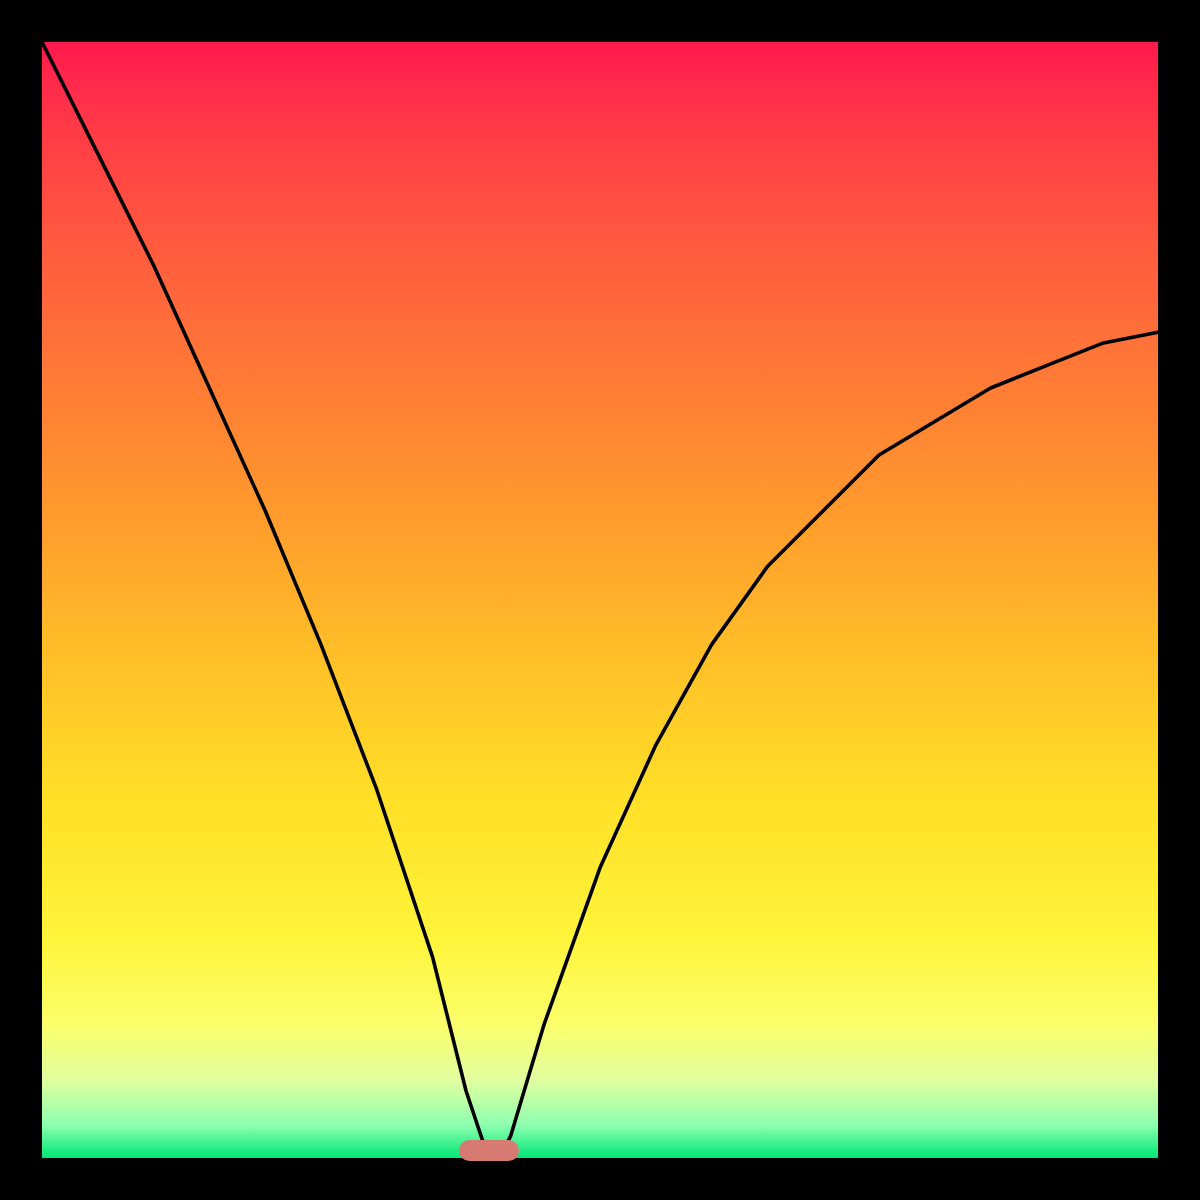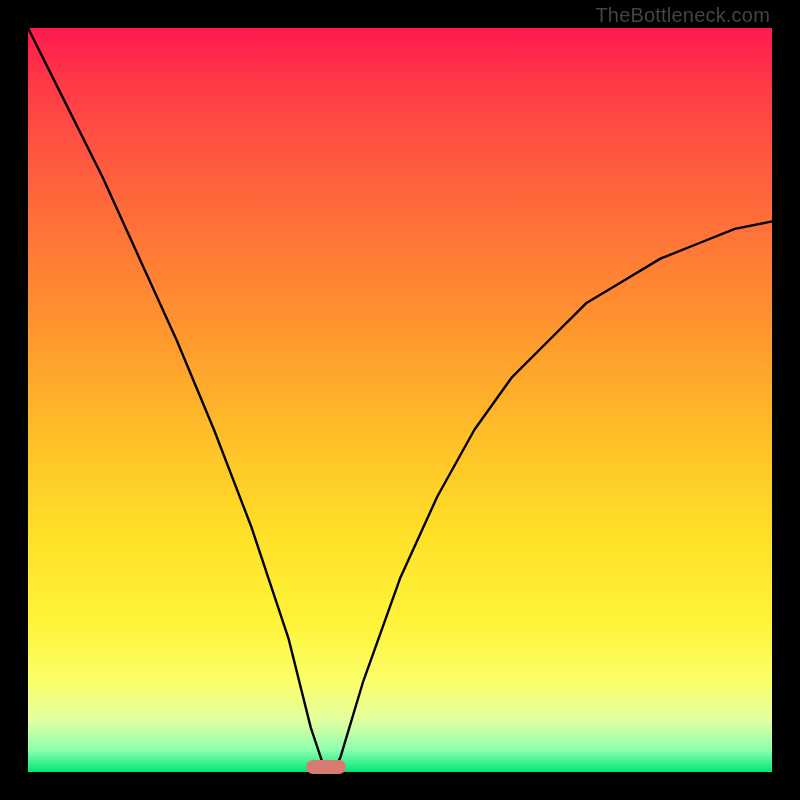--- a/index.html
+++ b/index.html
@@ -64,20 +64,19 @@
     border-radius: 7px;
     left: 280px;
     bottom: -2px;
     z-index: 5;
   }
 </style>
 </head>
 <body>
 
 <div class="frame">
-  <div class="watermark">TheBottleneck.com</div>
   <div class="plot">
     <svg class="curve" viewBox="0 0 744 744" preserveAspectRatio="none">
       <path id="curve-path" d="M0.00 0.00 L37.20 74.40 L74.40 148.80 L111.60 230.64 L148.80 312.48 L186.00 401.76 L223.20 498.48 L260.40 610.08 L282.72 699.36 L297.60 744.00 L305.04 744.00 L312.48 729.12 L334.80 654.72 L372.00 550.56 L409.20 468.72 L446.40 401.76 L483.60 349.68 L520.80 312.48 L558.00 275.28 L595.20 252.96 L632.40 230.64 L669.60 215.76 L706.80 200.88 L744.00 193.44" fill="none" stroke="#000000" stroke-width="2.4" stroke-linecap="round" stroke-linejoin="round"></path>
     </svg>
     <div class="marker" style="left: 277.6px; background: rgb(215, 123, 114);"></div>
   </div>
 </div>
 
 </body></html>

